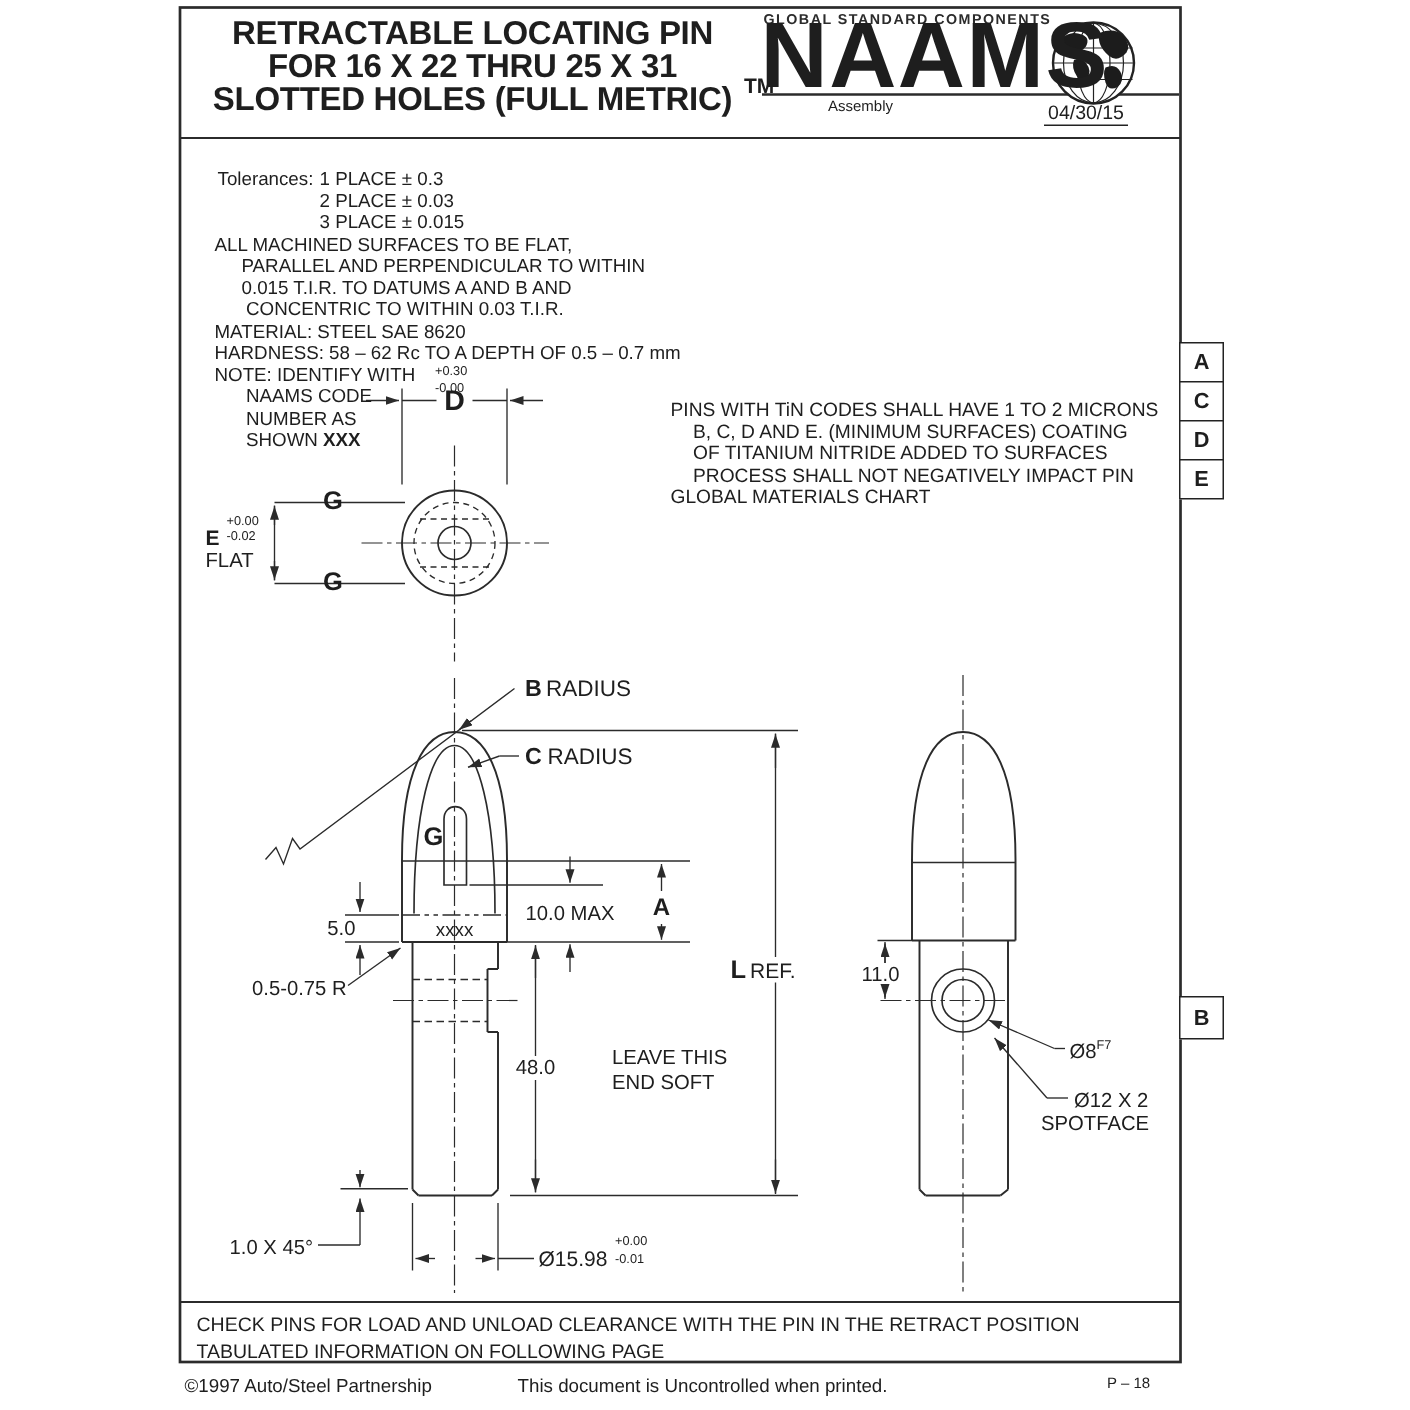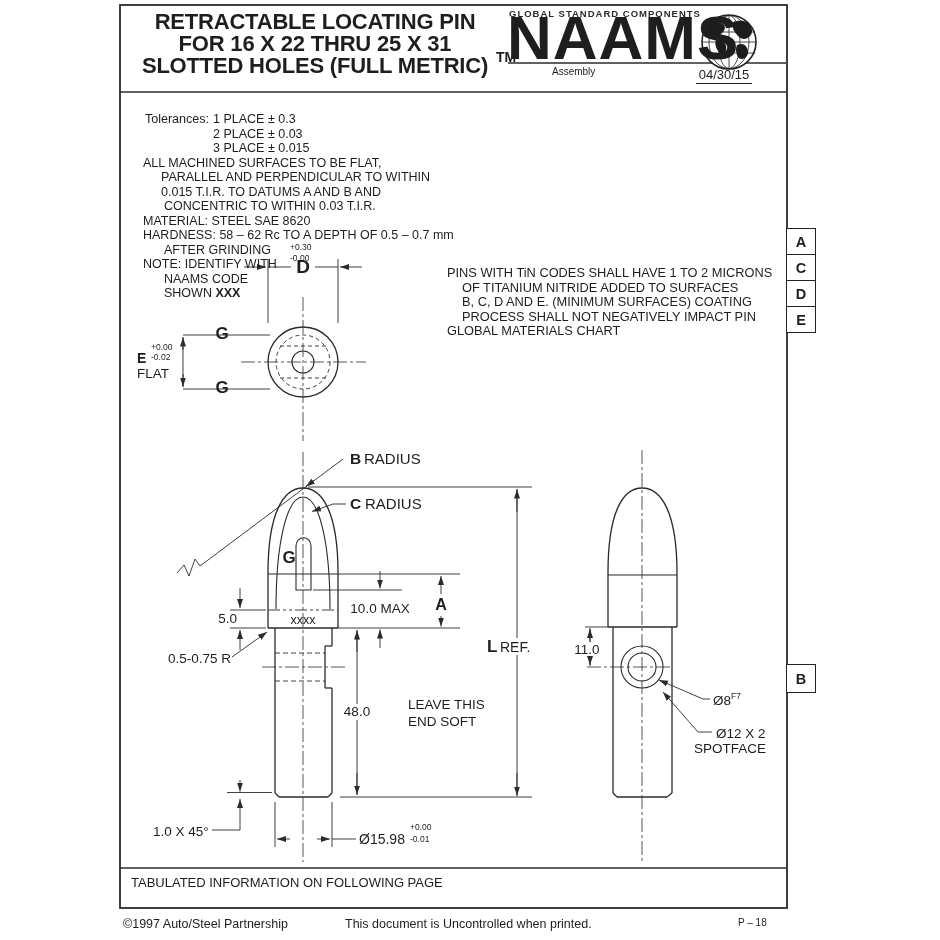--- a/index.html
+++ b/index.html
@@ -242,39 +242,40 @@
 <div class="abs notes">
   <div><span class="lbl">Tolerances:</span><span>1 PLACE ± 0.3</span></div>
   <div class="i70">2 PLACE ± 0.03</div>
   <div class="i70">3 PLACE ± 0.015</div>
   <div>ALL MACHINED SURFACES TO BE FLAT,</div>
   <div class="i18">PARALLEL AND PERPENDICULAR TO WITHIN</div>
   <div class="i18">0.015 T.I.R. TO DATUMS A AND B AND</div>
   <div class="i21">CONCENTRIC TO WITHIN 0.03 T.I.R.</div>
   <div>MATERIAL: STEEL SAE 8620</div>
   <div>HARDNESS: 58 – 62 Rc TO A DEPTH OF 0.5 – 0.7 mm</div>
-  <div class="i21">AFTER GRINDING</div>
   <div>NOTE: IDENTIFY WITH</div>
   <div class="i21">NAAMS CODE</div>
+  <div class="i21">NUMBER AS</div>
   <div class="i21"><span>SHOWN </span><span class="b">XXX</span></div>
 </div>
 
 <div class="abs rnotes">
   <div>PINS WITH TiN CODES SHALL HAVE 1 TO 2 MICRONS</div>
+  <div class="i15">B, C, D AND E. (MINIMUM SURFACES) COATING</div>
   <div class="i15">OF TITANIUM NITRIDE ADDED TO SURFACES</div>
-  <div class="i15">B, C, D AND E. (MINIMUM SURFACES) COATING</div>
   <div class="i15">PROCESS SHALL NOT NEGATIVELY IMPACT PIN</div>
   <div>GLOBAL MATERIALS CHART</div>
 </div>
 
 <div class="dbox" style="top:228px">A</div>
 <div class="dbox" style="top:254px">C</div>
 <div class="dbox" style="top:280px">D</div>
 <div class="dbox" style="top:306px">E</div>
 <div class="dbox" style="top:664px;height:27px">B</div>
 
 <div class="abs bnotes">
+  <div>CHECK PINS FOR LOAD AND UNLOAD CLEARANCE WITH THE PIN IN THE RETRACT POSITION</div>
   <div>TABULATED INFORMATION ON FOLLOWING PAGE</div>
 </div>
 
 <div class="abs footer" style="left:123px">©1997 Auto/Steel Partnership</div>
 <div class="abs footer" style="left:345px">This document is Uncontrolled when printed.</div>
 <div class="abs footer" style="left:738px;font-size:10px">P – 18</div>
 
 </body></html>

